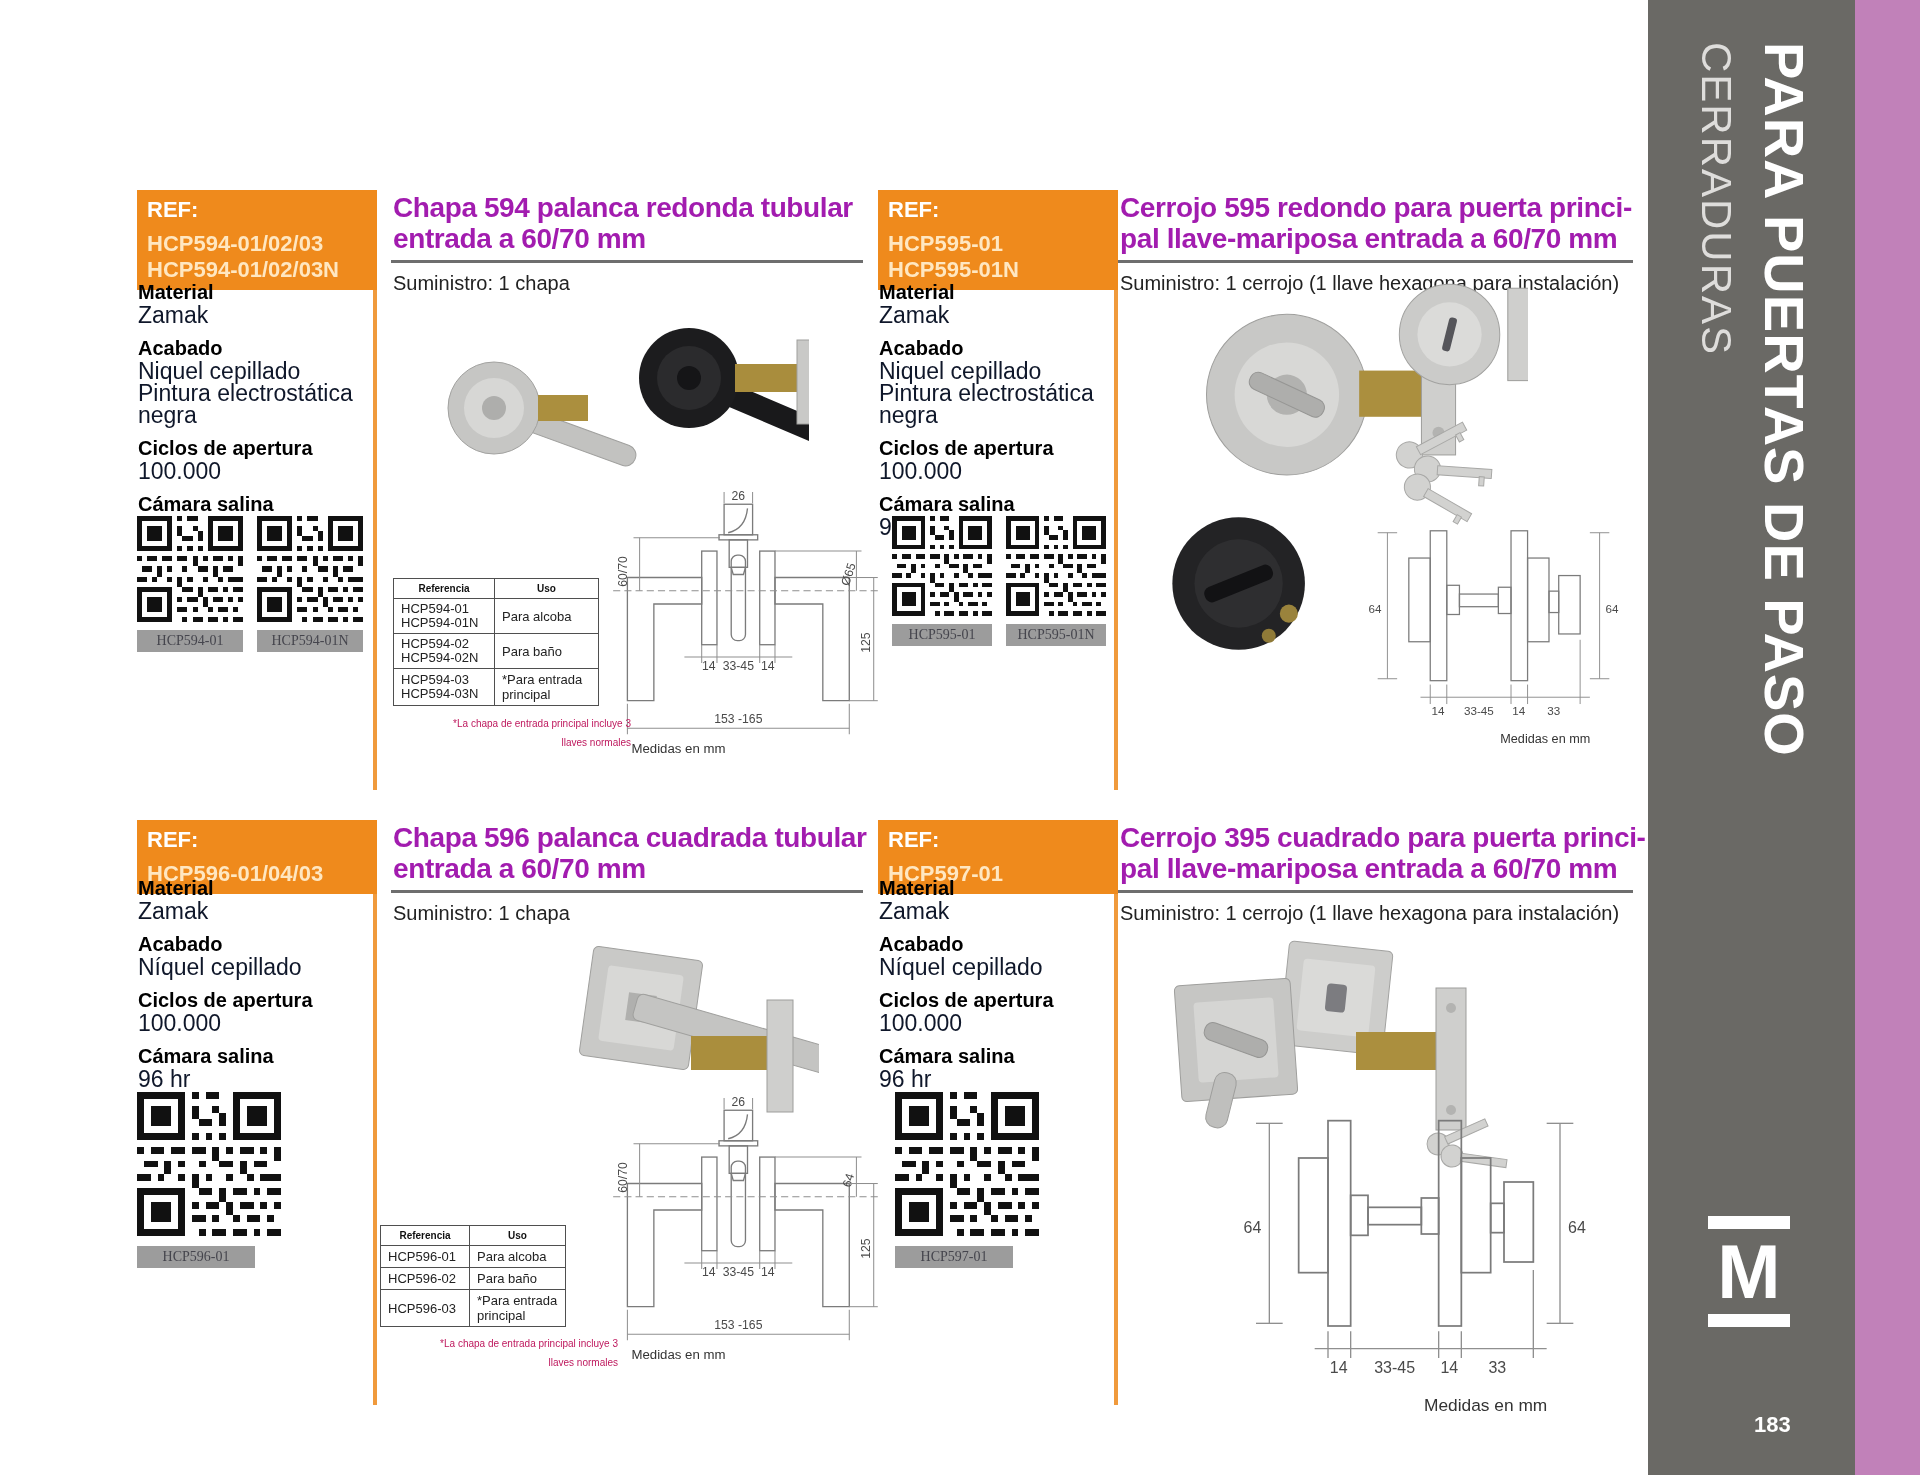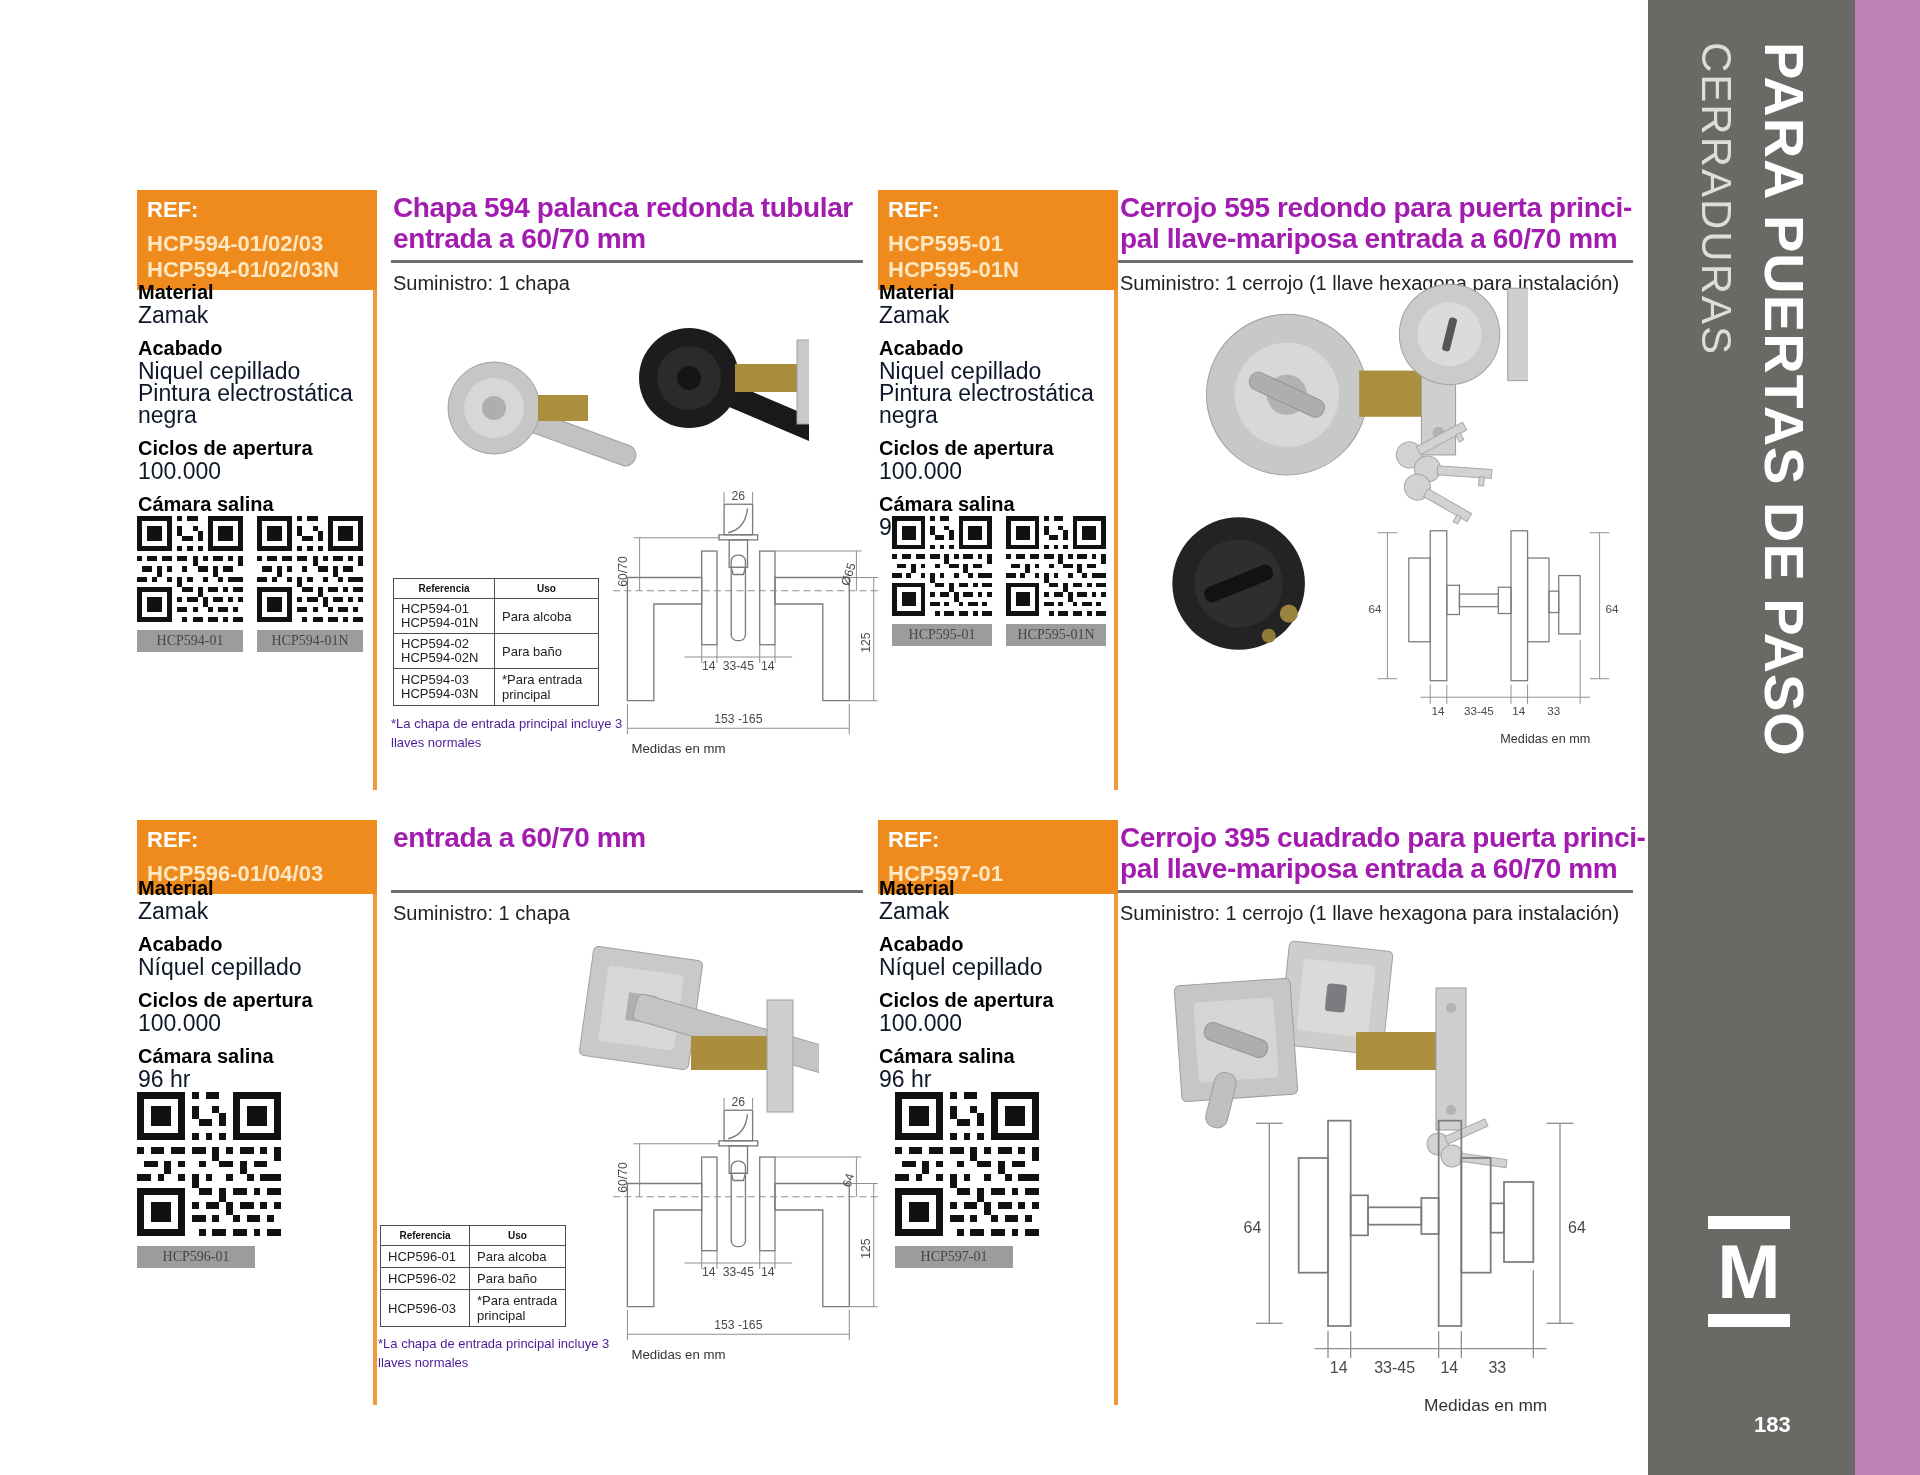--- a/index.html
+++ b/index.html
@@ -49,21 +49,21 @@
   .qrcell{display:flex;flex-direction:column;}
   .qr{background:#fff;}
   .qrlab{margin-top:8px;background:#9c9c9c;color:#45454d;text-align:center;
          font-family:"Liberation Serif","DejaVu Serif",serif;font-size:14px;line-height:22px;height:22px;}
 
   table.ptable{position:absolute;border-collapse:collapse;background:#fff;}
   table.ptable th,table.ptable td{border:1.5px solid #4f4f4f;}
   table.ptable th{font-size:10px;font-weight:700;color:#111;padding:4px 6px;text-align:center;}
   table.ptable td{font-size:13px;color:#222;padding:3px 7px;vertical-align:middle;}
   table.ptable td .tref{line-height:14px;white-space:nowrap;}
-  .fnote{position:absolute;font-size:13px;color:#4c1d95;line-height:19px;}
+  .fnote{position:absolute;font-size:10px;color:#be185d;line-height:19px;text-align:right;}
 
   
   svg text.dtxt{font-family:"Liberation Sans",sans-serif;font-size:12px;fill:#4a4a4a;}
   svg text.dcap{font-family:"Liberation Sans",sans-serif;font-size:13px;fill:#333;}
   svg .dln{stroke:#7b7b7b;stroke-width:1.3;fill:none;}
   svg .dthin{stroke:#8f8f8f;stroke-width:1;fill:none;}
 </style>
 </head>
 <body>
 
@@ -380,20 +380,21 @@
 
   <div class="sect" style="left:137px;top:820px;width:745px;height:640px;">
     <div class="vline" style="height:585px;"></div>
     <div class="refbox">
       <span class="reflabel">REF:</span>
       <span class="refcodes">
           <span>HCP596-01/04/03</span>
         </span>
     </div>
     <h2 class="heading" style="left:256px;top:2px;width:490px;">
+      <div>Chapa 596 palanca cuadrada tubular</div>
         <div>entrada a 60/70 mm</div>
     </h2>
     <div class="rule" style="left:254px;top:70px;width:472px;"></div>
     <div class="sumin" style="left:256px;top:82px;">Suministro: 1 chapa</div>
 
     <div class="specs" style="left:1px;top:56px;">
       <div class="spec">
           <div class="sl">Material</div>
         <div class="sv">Zamak</div>
         </div>

